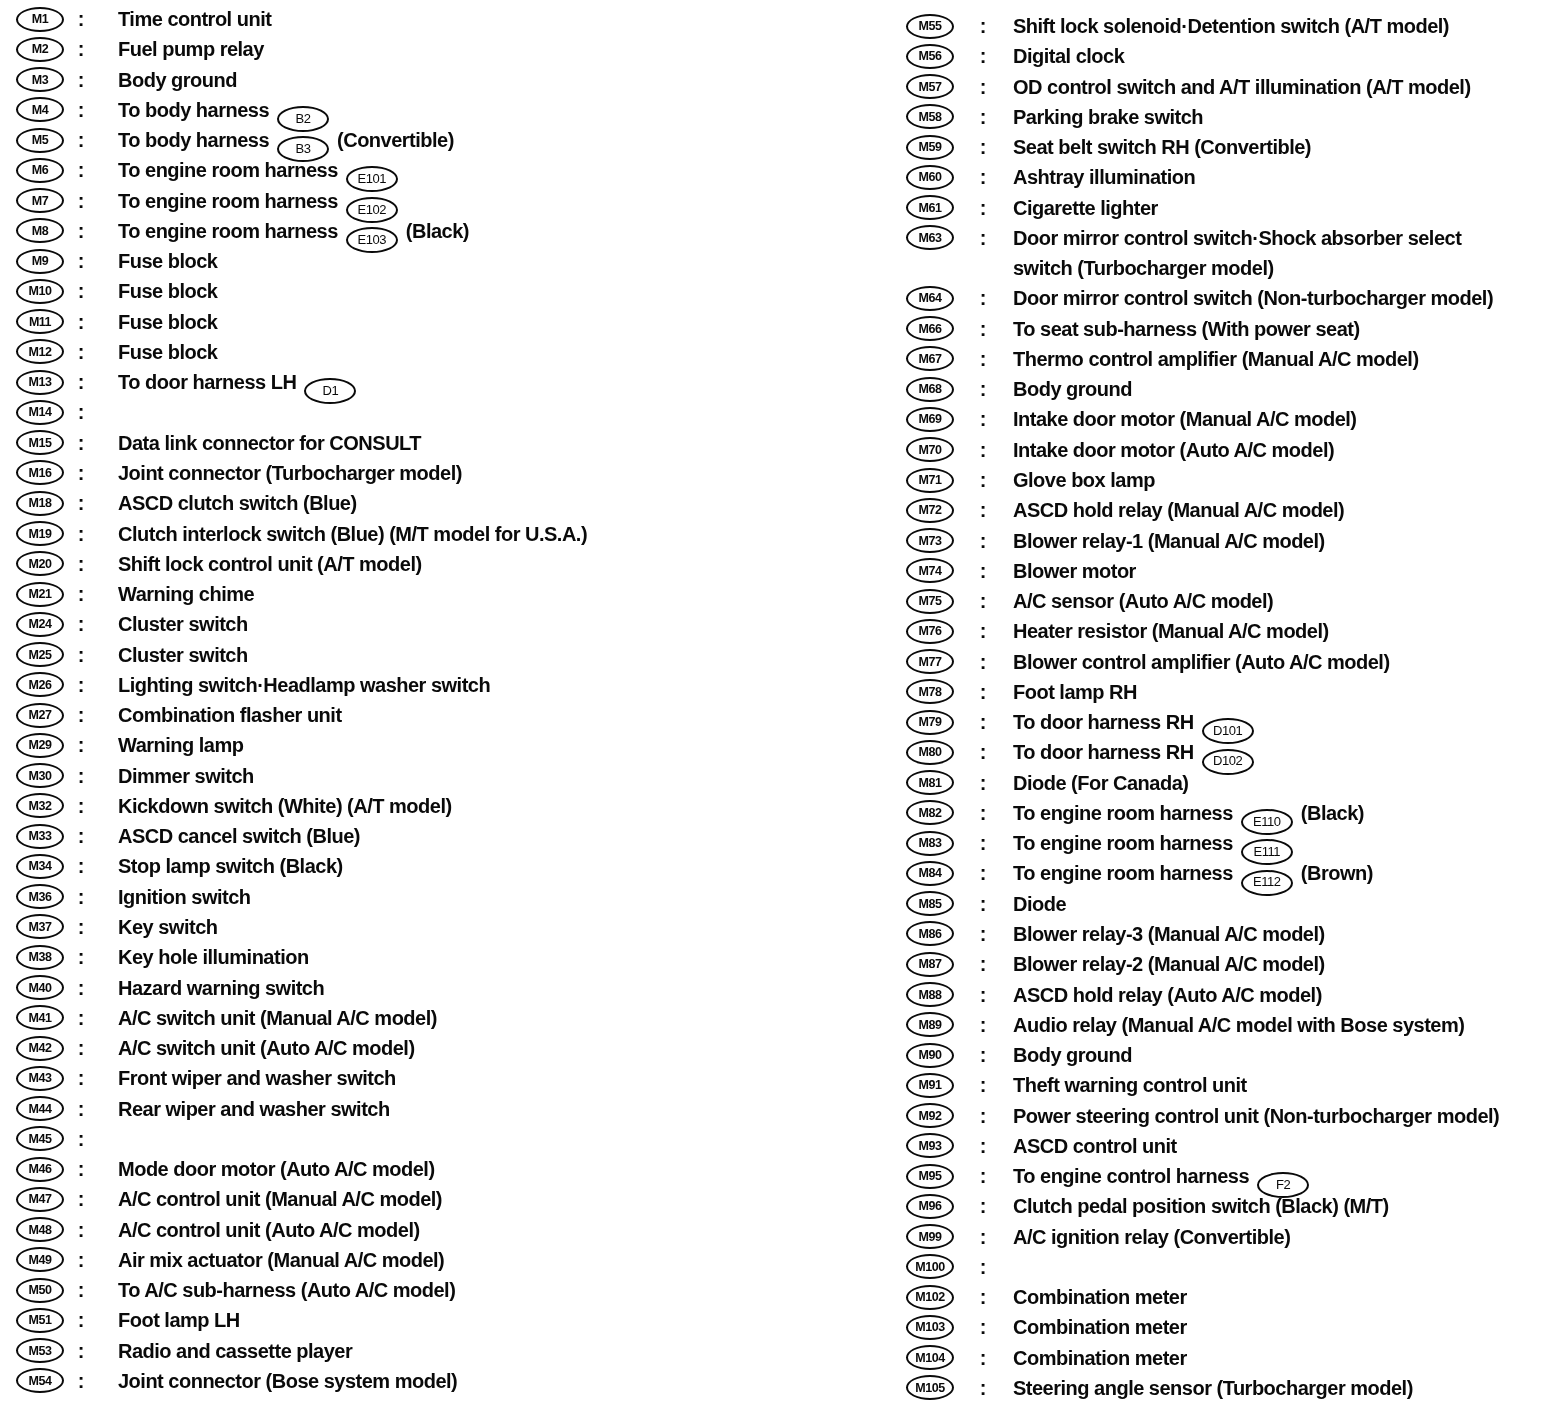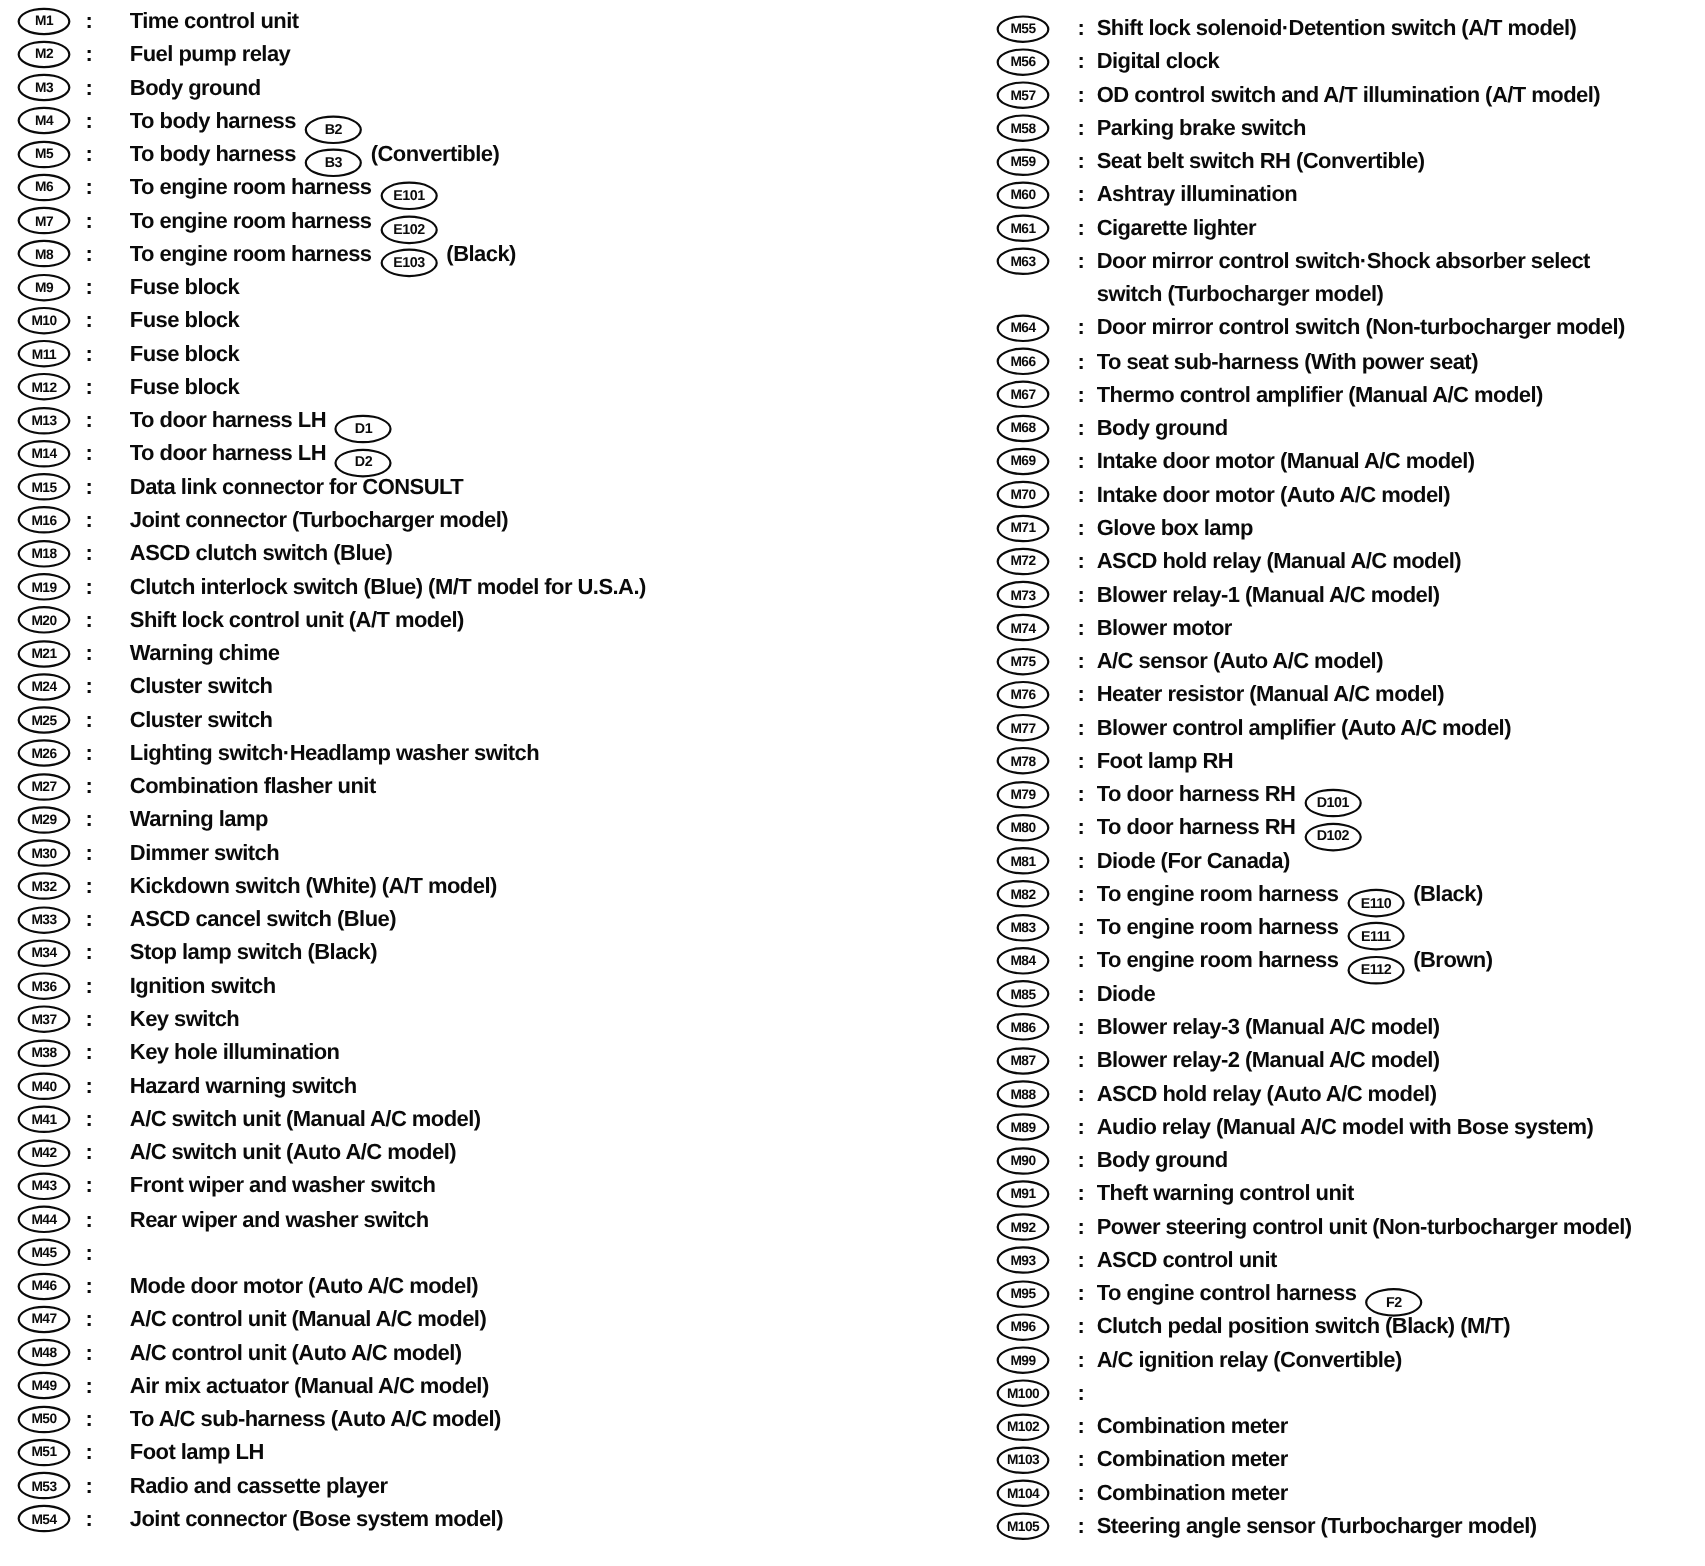--- a/index.html
+++ b/index.html
@@ -69,35 +69,35 @@
   #col-right .colon-cell { width: 28px; }
 
   .desc {
     display: block;
     font-size: 20px;
     letter-spacing: -0.5px;
     line-height: 30.28px;
     white-space: pre-line;
   }
   #col-left  .desc { margin-left: 24px; }
-  #col-right .desc { margin-left: 0; }
+  #col-right .desc { margin-left: 16px; }
 
   .conn-badge {
     box-sizing: border-box;
     display: inline-flex;
     align-items: center;
     justify-content: center;
     min-width: 52px;
     height: 26px;
     padding: 0 6px;
     margin: 0 8px 0 8px;
     border: 2.6px solid #0a0a0a;
     border-radius: 50%;
     font-size: 13px;
-    font-weight: bold;
+    font-weight: normal;
     letter-spacing: -0.5px;
     vertical-align: -6px;
     white-space: nowrap;
   }
 </style>
 </head>
 <body>
 
 <div id="page">
   <div id="col-left" class="legend-col">
@@ -190,21 +190,20 @@
           <span class="code-badge">M13</span>
         </span>
         <span class="colon-cell">:</span>
         <span class="desc"><span>To door harness LH</span><span class="conn-badge">D1</span></span>
       </div>
       <div class="row">
         <span class="badge-cell">
           <span class="code-badge">M14</span>
         </span>
         <span class="colon-cell">:</span>
-        <span class="desc"><span>To door harness LH</span><span class="conn-badge">D2</span></span>
       </div>
       <div class="row">
         <span class="badge-cell">
           <span class="code-badge">M15</span>
         </span>
         <span class="colon-cell">:</span>
         <span class="desc"><span>Data link connector for CONSULT</span></span>
       </div>
       <div class="row">
         <span class="badge-cell">

